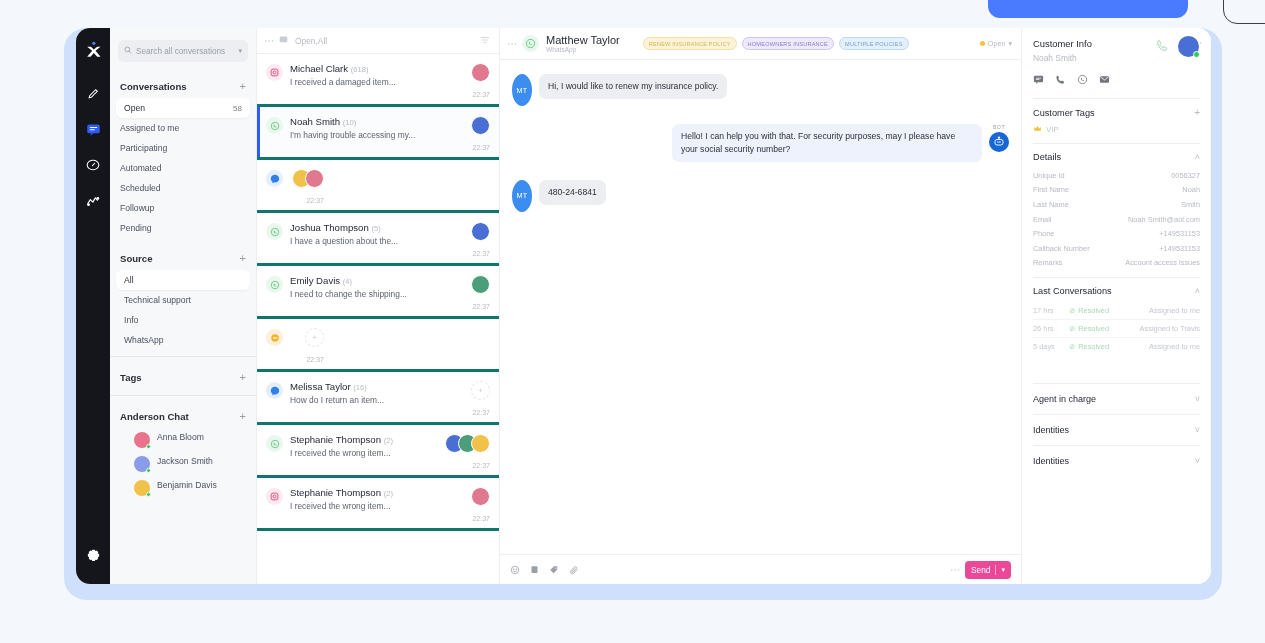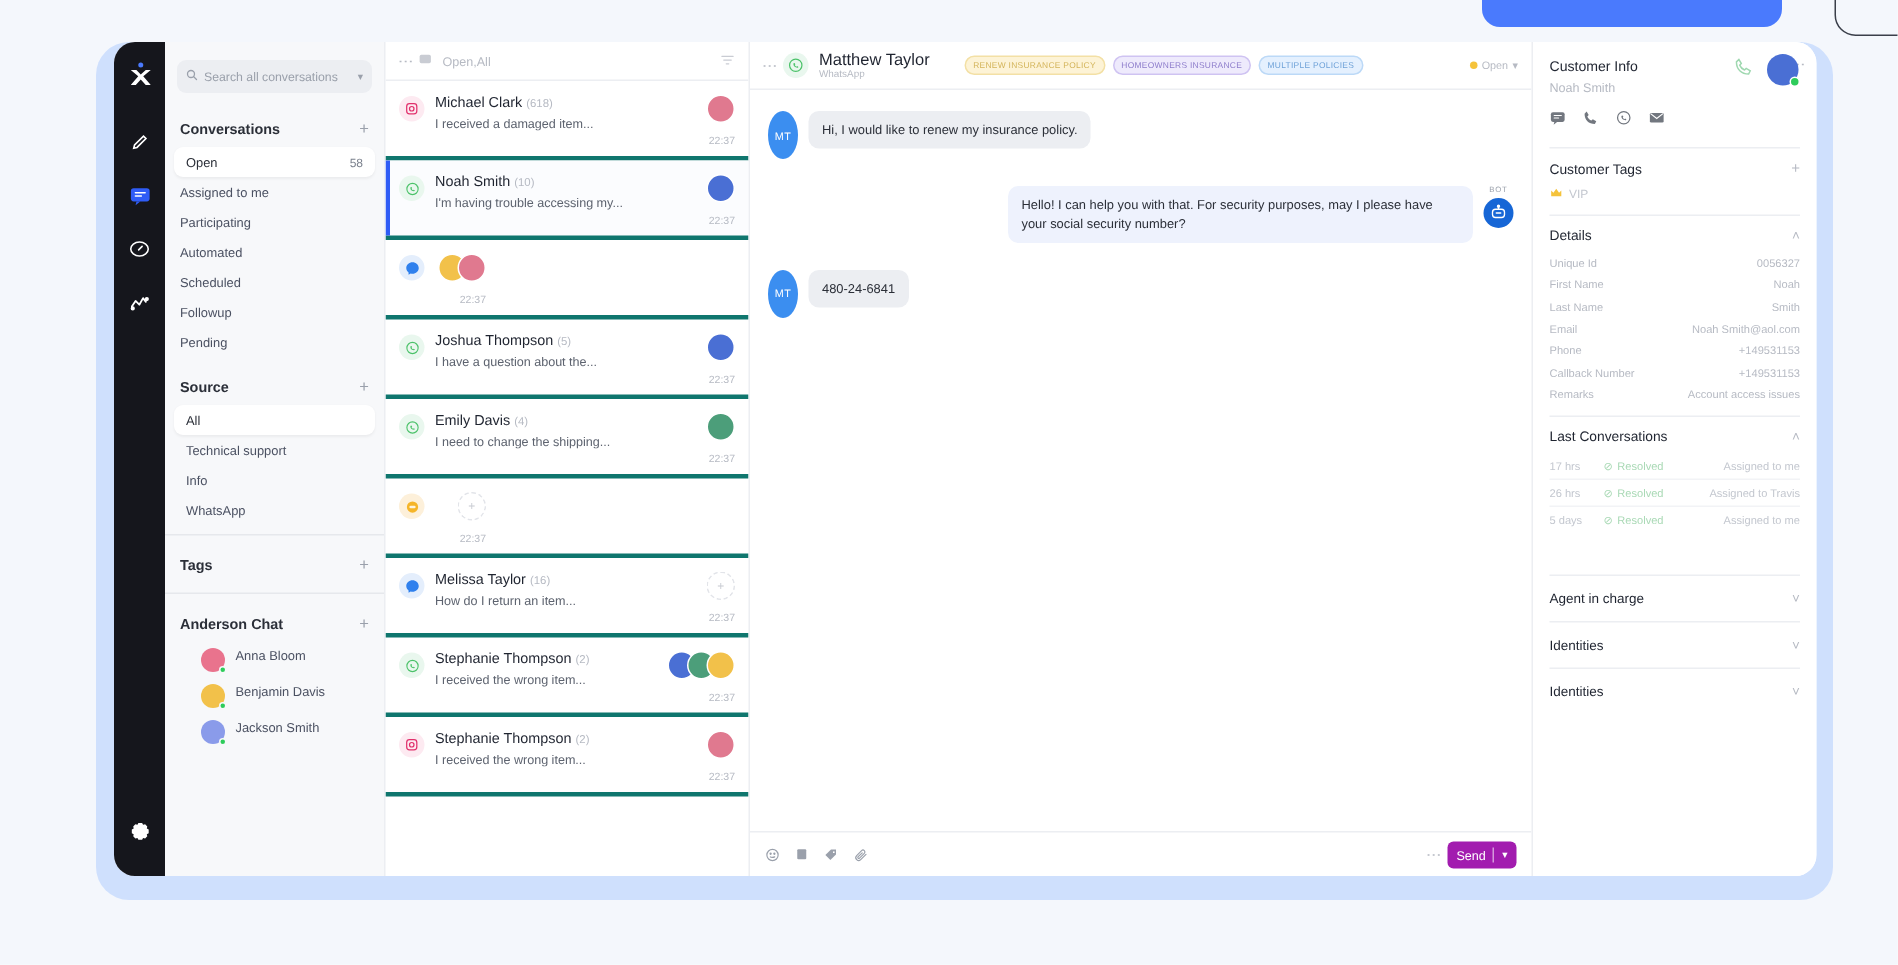--- a/index.html
+++ b/index.html
@@ -185,21 +185,21 @@
     width: 20px; height: 20px; border-radius: 50%; background: #1666d6;
     display: flex; align-items: center; justify-content: center;
   }
   .composer {
     height: 30px; border-top: 1px solid #eceef2;
     display: flex; align-items: center; gap: 10px; padding: 0 10px;
   }
   .comp-icon { color: #9aa0ab; display: flex; align-items: center; }
   .send-wrap { margin-left: auto; display: flex; align-items: center; gap: 7px; }
   .send-btn {
-    background: #a21caf; color: #fff; font-size: 8.4px;
+    background: #ec4899; color: #fff; font-size: 8.4px;
     border-radius: 4px; padding: 4px 6px; display: flex;
     align-items: center; gap: 5px; cursor: pointer;
   }
   .send-btn .div { width: 1px; height: 10px; background: rgba(255,255,255,.55); }
 
   
   .rightbar {
     width: 190px; flex: 0 0 190px; border-left: 1px solid #eceef2;
     background: #fff; padding: 10px 11px; overflow: hidden;
   }
@@ -352,30 +352,30 @@
       <span>Anderson Chat</span>
       <span class="plus">+</span>
     </div>
     <div class="chat-user">
       <span class="av" style="background:#e9738d">
           <span class="dot"></span>
         </span>
       <span>Anna Bloom</span>
     </div>
     <div class="chat-user">
+      <span class="av" style="background:#8a9bea">
+          <span class="dot"></span>
+        </span>
+      <span>Jackson Smith</span>
+    </div>
+    <div class="chat-user">
       <span class="av" style="background:#f2c14a">
           <span class="dot"></span>
         </span>
       <span>Benjamin Davis</span>
-    </div>
-    <div class="chat-user">
-      <span class="av" style="background:#8a9bea">
-          <span class="dot"></span>
-        </span>
-      <span>Jackson Smith</span>
     </div>
   </div>
 
   <div class="convlist">
     <div class="cl-head">
       <span class="dots3">⋮</span>
       <span>
         <svg width="9" height="9" viewBox="0 0 24 24" fill="#c9ccd3">
             <rect x="2" y="4" width="20" height="15" rx="3"></rect>
           </svg>

